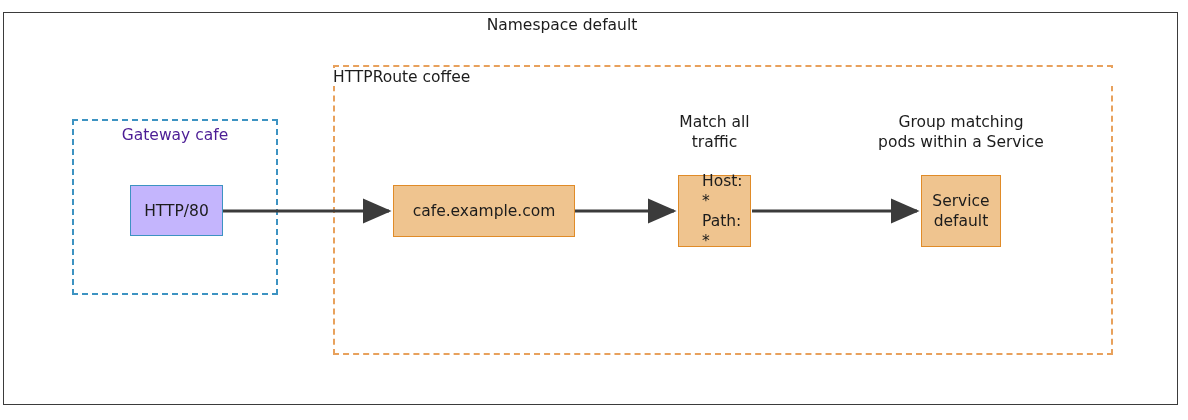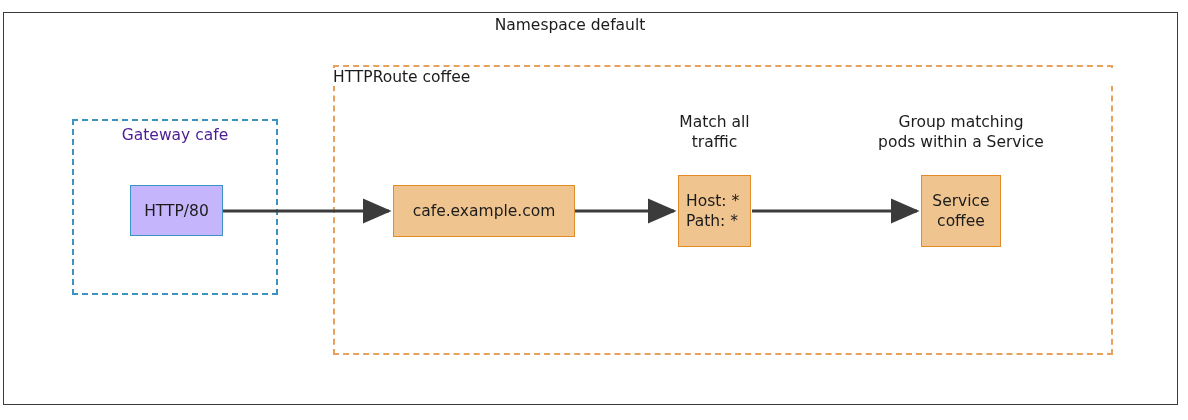--- a/index.html
+++ b/index.html
@@ -29,21 +29,20 @@
   }
   .namespace-label {
     position: absolute;
     left: 3px;
     top: 16px;
     width: 1118px;
     text-align: center;
     font-size: 15.5px;
     color: #1c1c1c;
     line-height: 18px;
-    margin-left: 8px;
   }
 
   .httproute-box {
     position: absolute;
     left: 333px;
     top: 65px;
     width: 780px;
     height: 290px;
     border: 2px dashed #e8a15c;
     box-sizing: border-box;
@@ -112,21 +111,21 @@
   }
   .node.match {
     left: 678px;
     top: 175px;
     width: 73px;
     height: 72px;
     background: #efc48f;
     border: 1.6px solid #e08b28;
     justify-content: flex-start;
     text-align: left;
-    padding-left: 7px;
+    padding-left: 23px;
   }
   .node.backend {
     left: 921px;
     top: 175px;
     width: 80px;
     height: 72px;
     background: #efc48f;
     border: 1.6px solid #e08b28;
   }
 
@@ -186,21 +185,21 @@
   </svg>
 
   <div class="node listener">HTTP/80</div>
 
   <div class="node hostname">cafe.example.com</div>
 
   <div class="node match">Host: *
 Path: *</div>
 
   <div class="node backend">Service
-coffee</div>
+default</div>
 
   <div class="caption backend-caption">Group matching
 pods within a Service</div>
 
   <div class="caption match-caption">Match all
 traffic</div>
 
 </div>
 
 </body></html>

